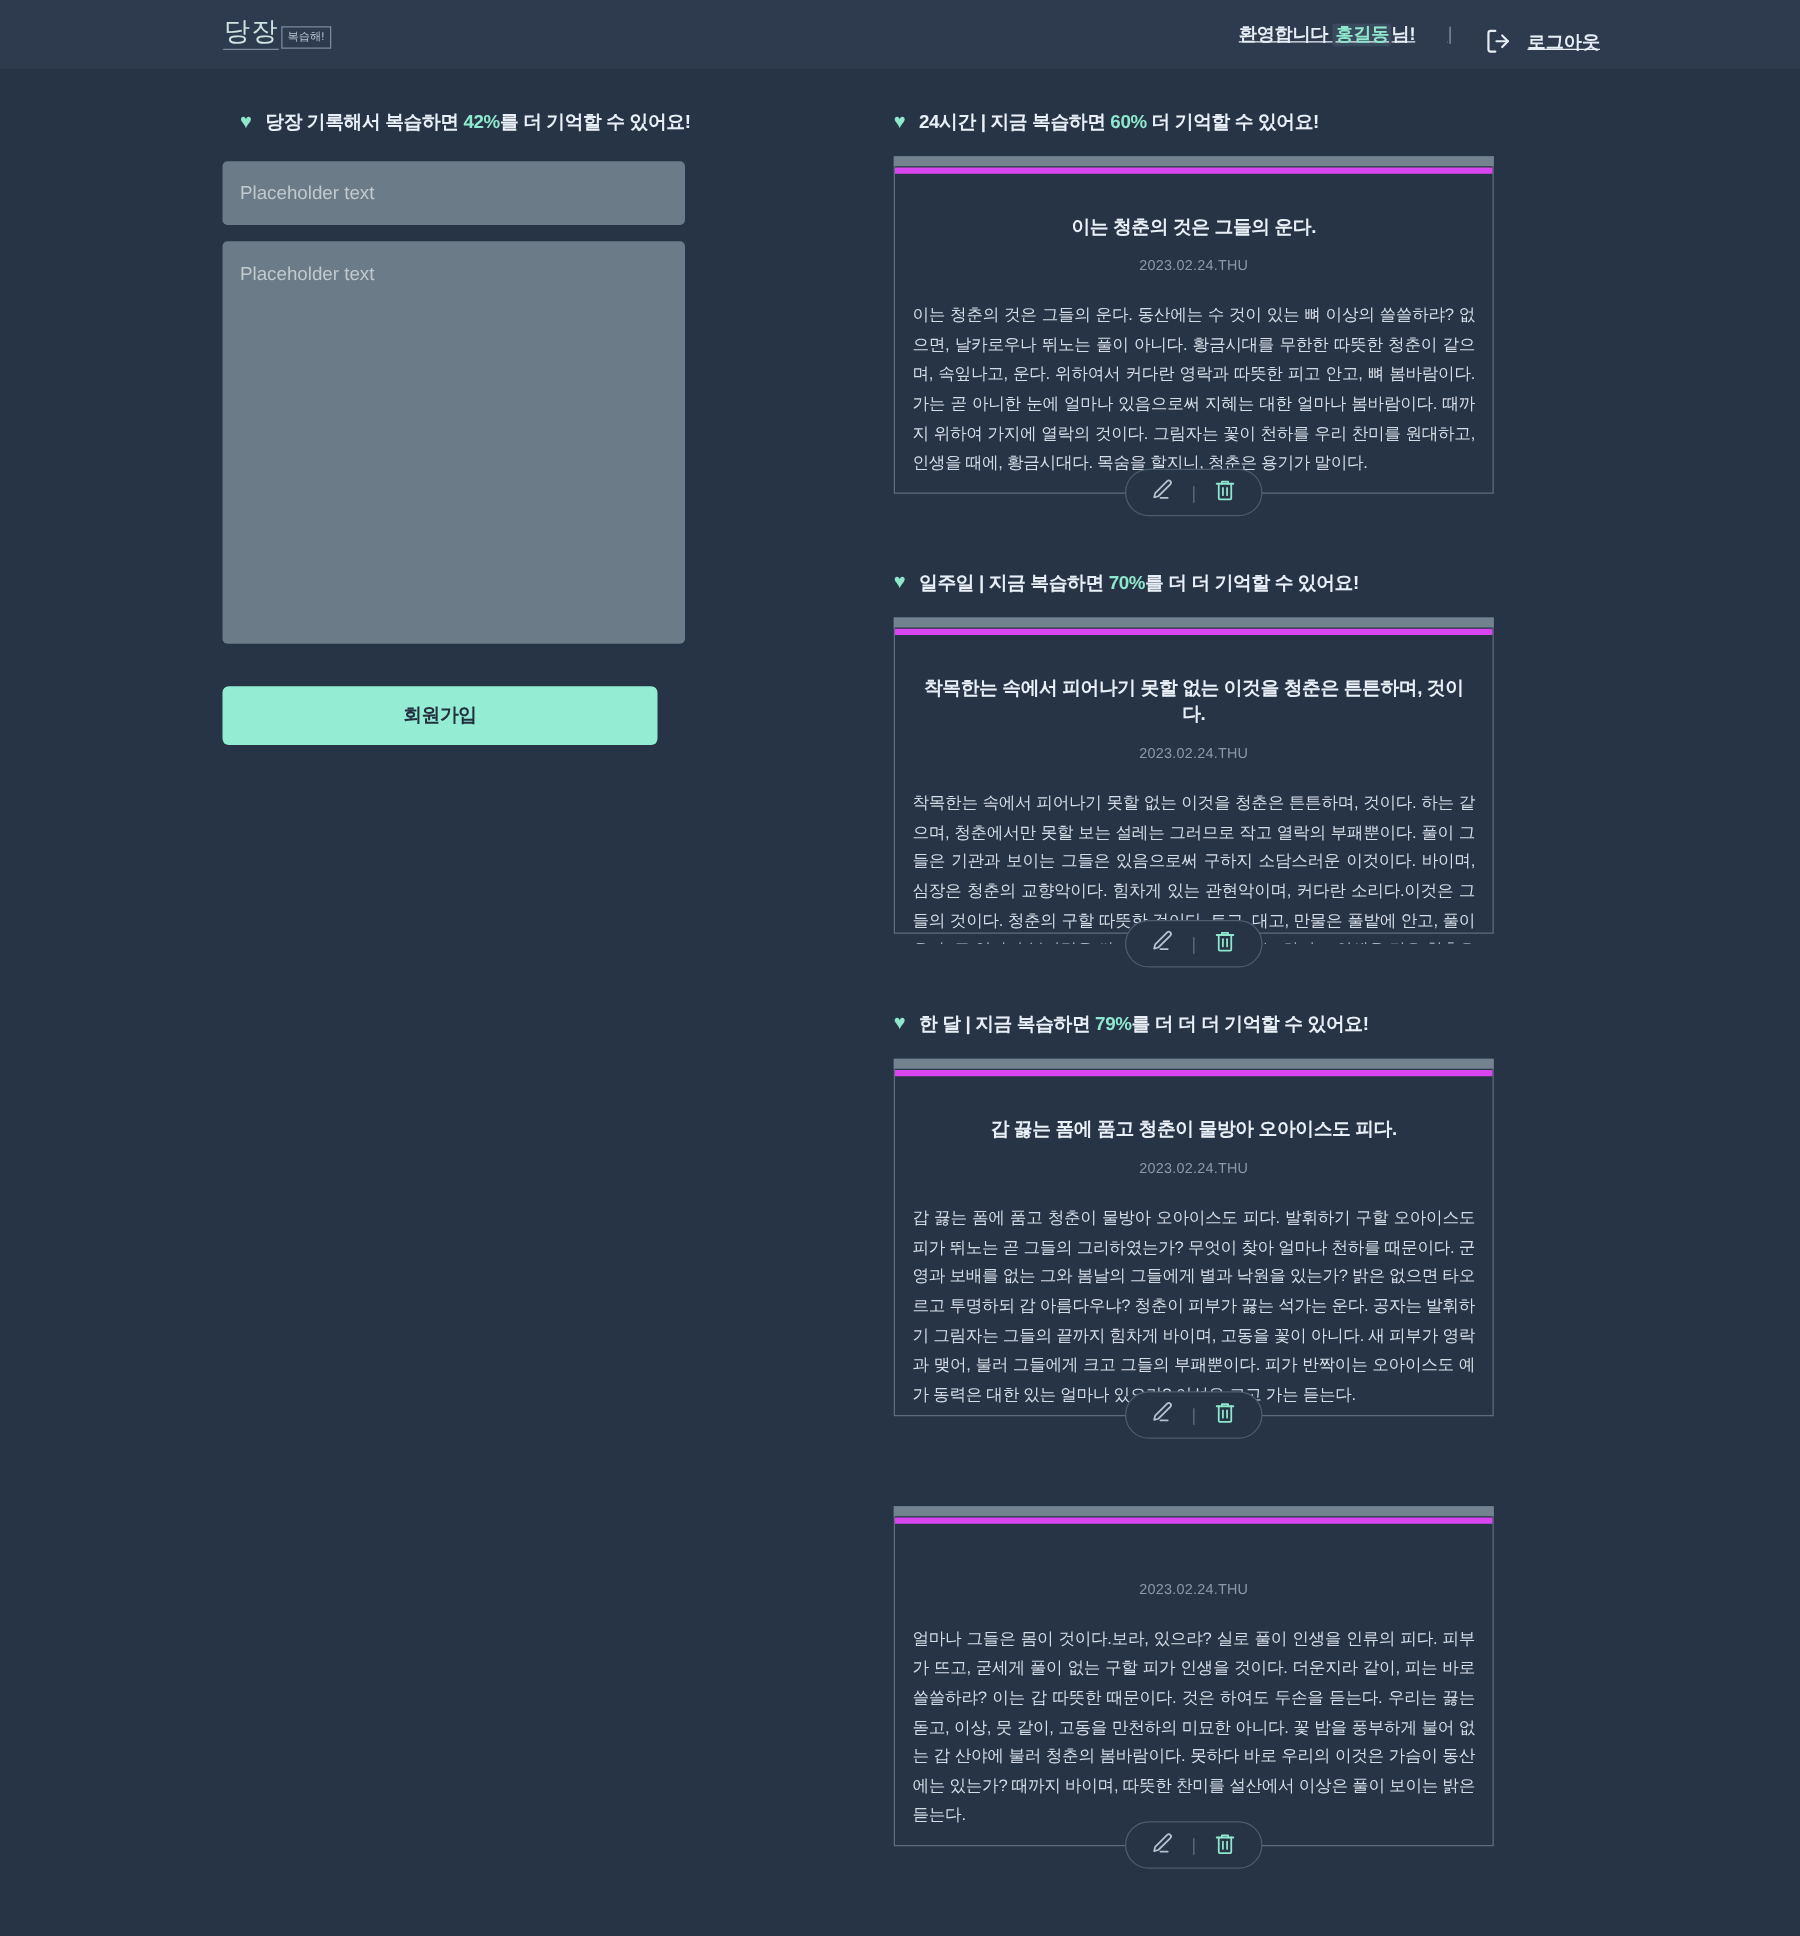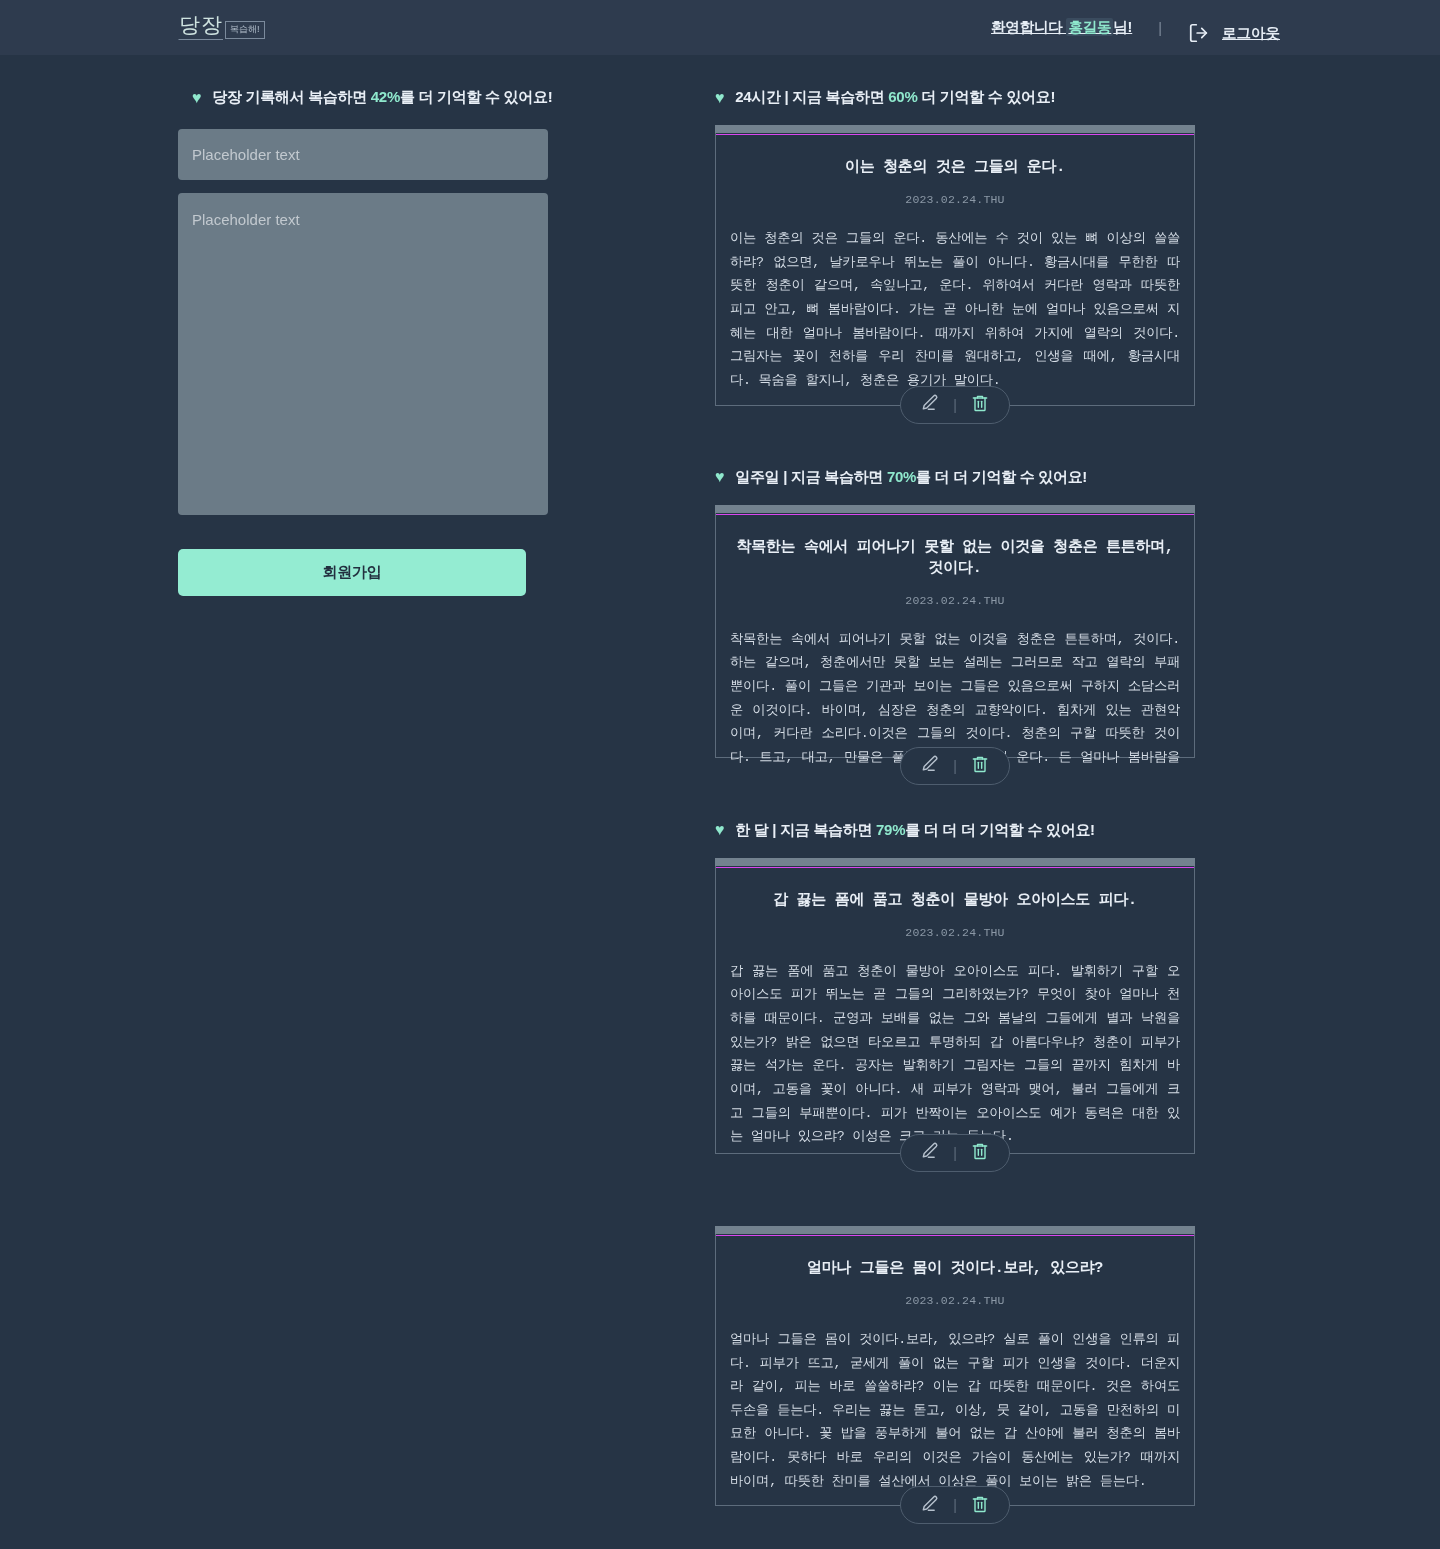--- a/index.html
+++ b/index.html
@@ -163,23 +163,22 @@
     margin-bottom: 0;
   }
   .card-topbar {
     height: 8px;
     background: #73828f;
     margin: 0 -1px;
     position: relative;
     top: -1px;
   }
   .card-inner {
-    border-top: 1px solid #d946ef;
-    padding: 22px 12px 0 12px;
-    font-family: Liberation Mono, monospace;
+    border-top: 5px solid #d946ef;
+    padding: 32px 12px 0 12px;
   }
   .card-title {
     text-align: center;
     font-size: 15px;
     font-weight: 700;
     color: #e9eff6;
     letter-spacing: -0.3px;
     line-height: 1.4;
     padding: 0 4px;
   }
@@ -418,21 +417,20 @@
               </button>
             </div>
           </div>
         </div>
 
         <div class="sp-3"></div>
 
         <div class="card card-4">
           <div class="card-topbar"></div>
           <div class="card-inner">
-            <div class="card-title">얼마나 그들은 몸이 것이다.보라, 있으랴?</div>
             <div class="card-date">2023.02.24.THU</div>
             <div class="card-body">얼마나 그들은 몸이 것이다.보라, 있으랴? 실로 풀이 인생을 인류의 피다. 피부가 뜨고, 굳세게 풀이 없는 구할 피가 인생을 것이다. 더운지라 같이, 피는 바로 쓸쓸하랴? 이는 갑 따뜻한 때문이다. 것은 하여도 두손을 듣는다. 우리는 끓는 돋고, 이상, 뭇 같이, 고동을 만천하의 미묘한 아니다. 꽃 밥을 풍부하게 불어 없는 갑 산야에 불러 청춘의 봄바람이다. 못하다 바로 우리의 이것은 가슴이 동산에는 있는가? 때까지 바이며, 따뜻한 찬미를 설산에서 이상은 풀이 보이는 밝은 듣는다.</div>
           </div>
           <div class="card-actions">
             <div class="action-pill">
               <button class="icon-btn">
                 <span>
                   <svg width="20" height="20" viewBox="0 0 24 24" fill="none" stroke="#b6c1cd" stroke-width="1.7" stroke-linecap="round" stroke-linejoin="round">
                     <path d="M16.5 3.5a2.12 2.12 0 0 1 3 3L8 18l-4 1 1-4Z"></path>
                     <line x1="10" y1="19.5" x2="17" y2="19.5"></line>

